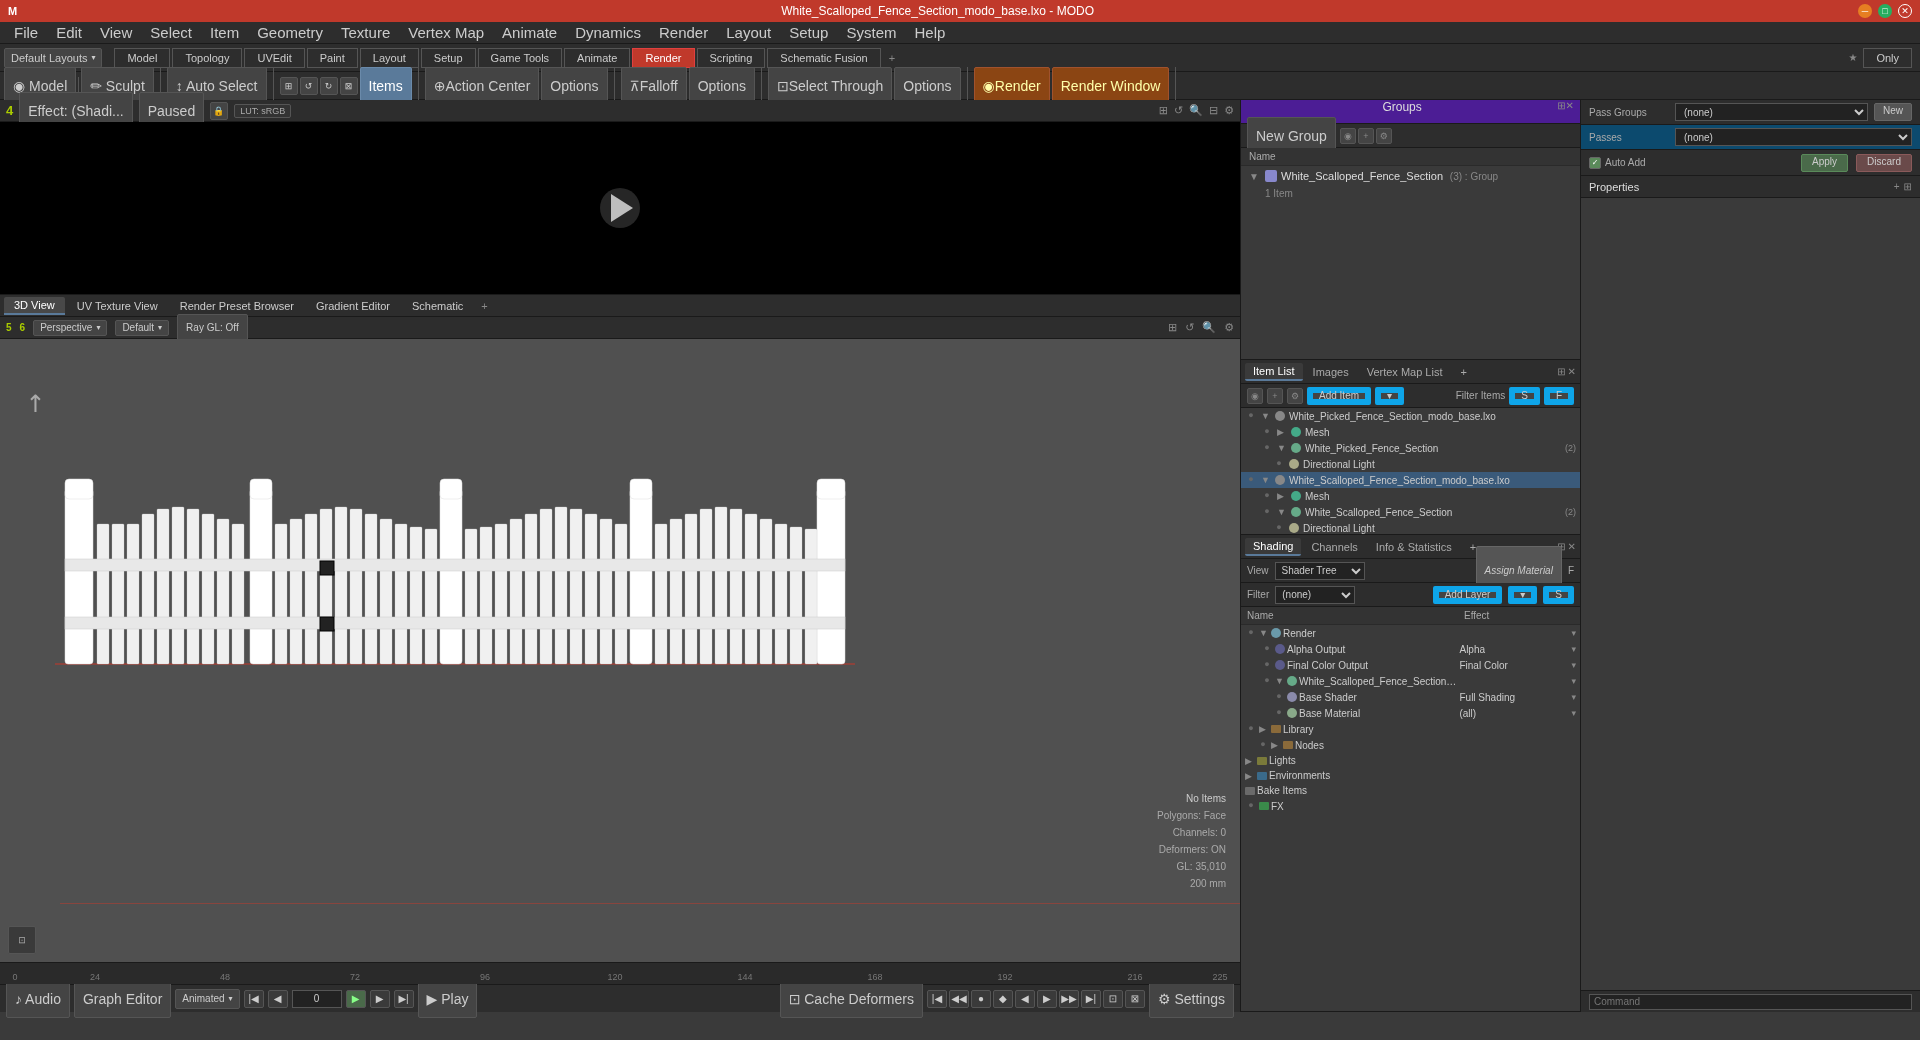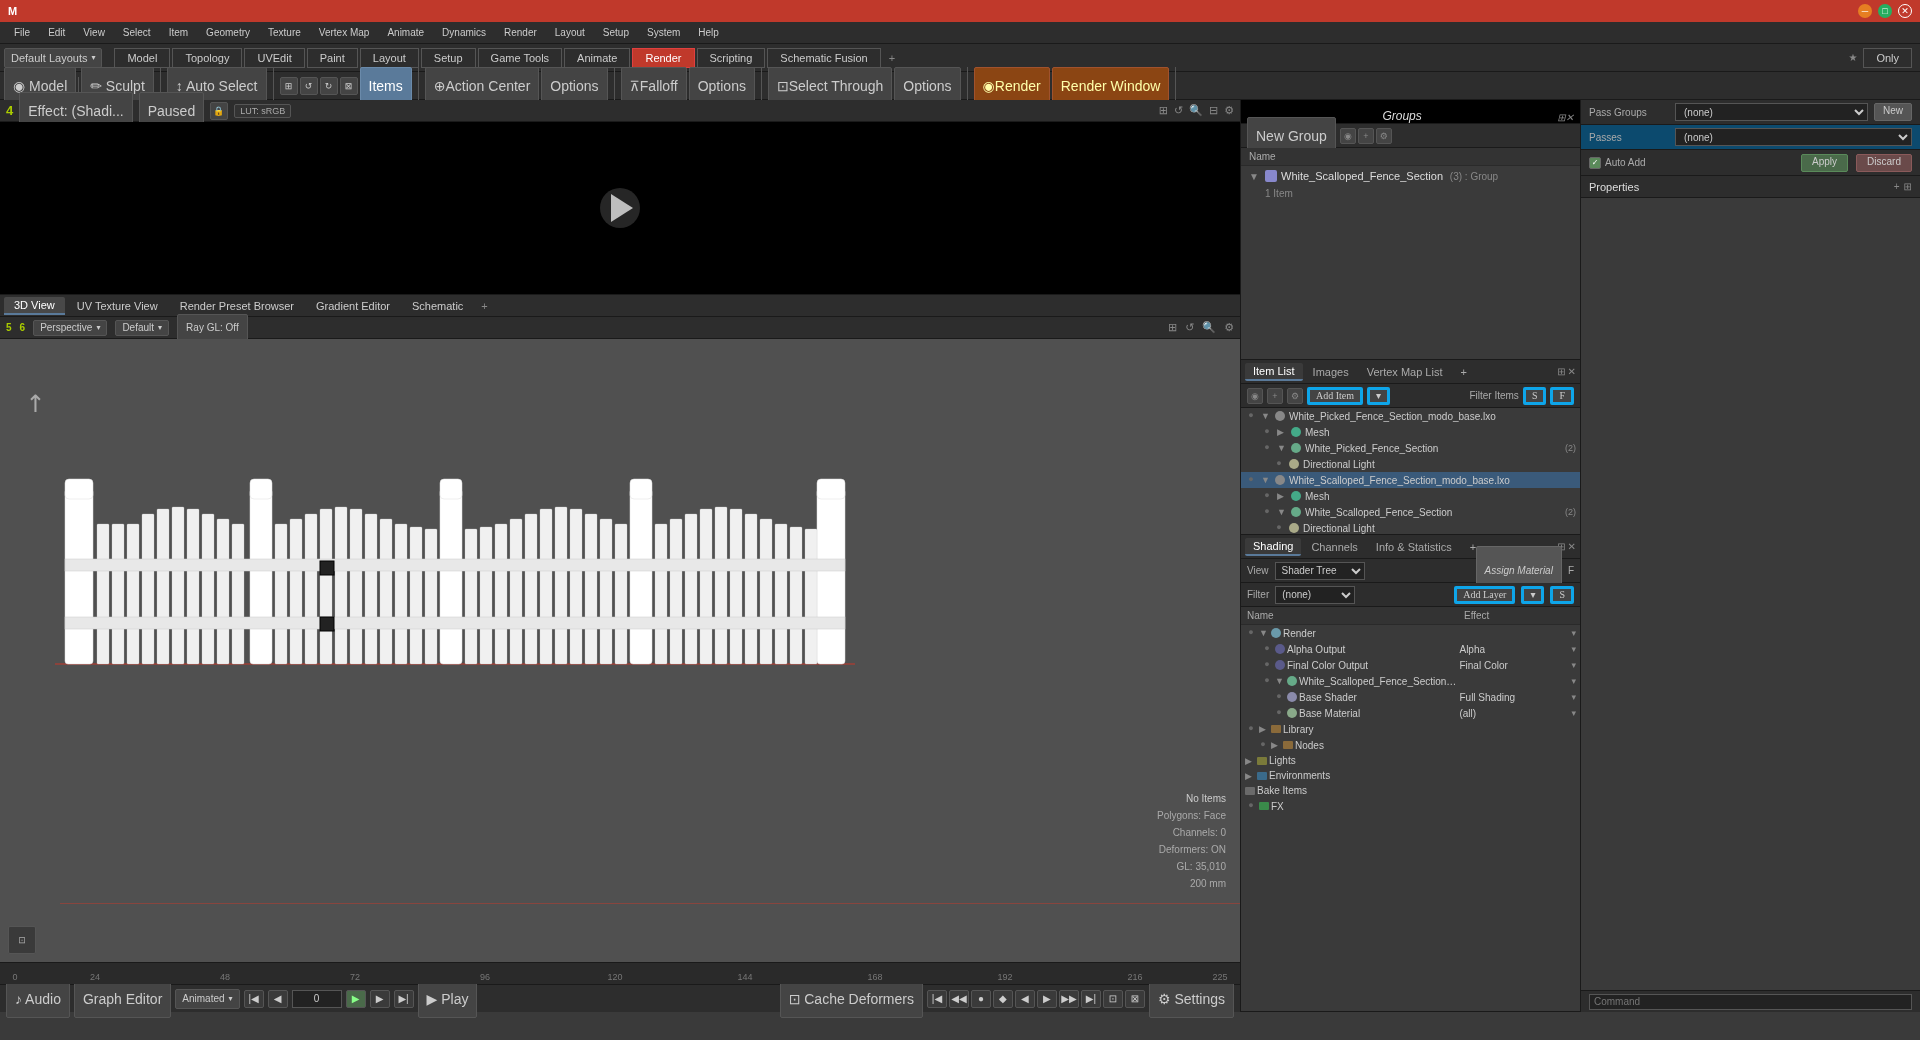--- a/index.html
+++ b/index.html
@@ -9,21 +9,21 @@
     #titlebar { background: #c0392b; height: 22px; display: flex; align-items: center; justify-content: space-between; padding: 0 8px; color: #fff; font-size: 12px; }
     #titlebar .title { flex: 1; text-align: center; }
     #titlebar .win-controls { display: flex; gap: 6px; }
     #titlebar .win-btn { width: 14px; height: 14px; border-radius: 50%; display: flex; align-items: center; justify-content: center; cursor: pointer; font-size: 9px; color: #fff; }
     #titlebar .win-btn.min { background: #e67e22; }
     #titlebar .win-btn.max { background: #27ae60; }
     #titlebar .win-btn.close { background: #c0392b; border: 1px solid #fff; }
 
     
     #menubar { background: #2d2d2d; height: 22px; display: flex; align-items: center; padding: 0 6px; gap: 2px; border-bottom: 1px solid #1a1a1a; }
-    .menu-item { padding: 2px 8px; cursor: pointer; color: #ccc; font-size: 10px; border-radius: 2px; }
+    .menu-item { padding: 2px 8px; cursor: pointer; color: #ccc; font-size: 15px; border-radius: 2px; }
 
     
     #toolbar1 { background: #2d2d2d; height: 28px; display: flex; align-items: center; padding: 0 4px; gap: 4px; border-bottom: 1px solid #1a1a1a; }
     .tb-group { display: flex; align-items: center; gap: 2px; border-right: 1px solid #555; padding-right: 6px; margin-right: 2px; }
     .tb-btn { background: #444; border: 1px solid #555; border-radius: 2px; padding: 2px 8px; color: #ccc; cursor: pointer; font-size: 14px; height: 38px; display: flex; align-items: center; white-space: nowrap; }
     .tb-btn.active { background: #5a7a9a; border-color: #6a8aaa; color: #fff; }
     .tb-btn.orange { background: #8B4513; border-color: #a0522d; color: #ffa; }
     .tb-icon { width: 18px; height: 18px; background: #444; border: 1px solid #555; border-radius: 2px; cursor: pointer; display: flex; align-items: center; justify-content: center; font-size: 9px; }
     .dropdown-btn { background: #444; border: 1px solid #555; border-radius: 2px; padding: 2px 6px; color: #ccc; cursor: pointer; font-size: 11px; height: 20px; display: flex; align-items: center; gap: 4px; }
     .dropdown-btn::after { content: '▾'; font-size: 8px; }
@@ -64,21 +64,21 @@
 
     
     #groups-panel { height: 265px; border-bottom: 1px solid #1a1a1a; }
     .group-item { display: flex; align-items: center; padding: 2px 4px; gap: 4px; font-size: 11px; color: #ccc; cursor: pointer; }
     .group-expand { color: #888; font-size: 10px; width: 12px; }
 
     
     #itemlist-panel { height: 175px; border-bottom: 1px solid #1a1a1a; }
     .panel-tab { padding: 2px 8px; color: #aaa; cursor: pointer; font-size: 11px; border-radius: 2px; }
     .panel-tab.active { background: #3a3a3a; color: #fff; border-bottom: 2px solid #5a7a9a; }
-    .list-btn { background: #444; border: 3px solid #0ea5e9; border-radius: 2px; padding: 0 6px; height: 18px; color: #ccc; cursor: pointer; font-size: 10px; display: flex; align-items: center; font-family: Liberation Serif, serif; }
+    .list-btn { background: #444; border: 6px solid #0ea5e9; border-radius: 2px; padding: 0 6px; height: 18px; color: #ccc; cursor: pointer; font-size: 10px; display: flex; align-items: center; }
     .item-row { display: flex; align-items: center; padding: 2px 4px; gap: 4px; font-size: 10px; color: #ccc; }
     .item-row.selected { background: #3a5a7a; }
     .item-expand { color: #888; font-size: 9px; width: 10px; }
     .item-name { flex: 1; overflow: hidden; text-overflow: ellipsis; white-space: nowrap; }
     .item-badge { color: #888; font-size: 9px; }
     .eye-btn { width: 12px; height: 12px; color: #666; cursor: pointer; font-size: 9px; text-align: center; }
 
     
     #shading-panel { flex: 1; border-bottom: 1px solid #1a1a1a; }
     .shade-expand { color: #888; font-size: 9px; width: 10px; }
@@ -122,20 +122,21 @@
     .col-name { flex: 1; overflow: hidden; text-overflow: ellipsis; white-space: nowrap; }
     .col-effect { width: 110px; white-space: nowrap; overflow: hidden; text-overflow: ellipsis; }
   </style>
 </head>
 <body>
 
 <div id="titlebar">
   <div style="display:flex;align-items:center;gap:8px;">
     <span style="color:#fff;font-weight:bold;font-size:11px;">M</span>
   </div>
+  <div class="title">White_Scalloped_Fence_Section_modo_base.lxo - MODO</div>
   <div class="win-controls">
     <div class="win-btn min">─</div>
     <div class="win-btn max">□</div>
     <div class="win-btn close">✕</div>
   </div>
 </div>
 
 <div id="menubar">
   <div class="menu-item">File</div>
   <div class="menu-item">Edit</div>
@@ -395,21 +396,21 @@
         <div class="transport-btn">⊡</div>
         <div class="transport-btn">⊠</div>
       </div>
       <div class="tb-btn">⚙ Settings</div>
     </div>
   </div>
 
   <div id="right-panel" style="width:340px;display:flex;flex-direction:column;background:#3a3a3a;border-left:1px solid #1a1a1a;">
 
     <div id="groups-panel" style="height:260px;border-bottom:1px solid #1a1a1a;display:flex;flex-direction:column;">
-      <div style="background:#000000;height:24px;display:flex;align-items:flex-end;padding:0 6px;border-bottom:1px solid #1a1a1a;font-style:italic;">
+      <div style="background:#4c1d95;height:24px;display:flex;align-items:flex-start;padding:0 6px;border-bottom:1px solid #1a1a1a;">
         <div style="flex:1;text-align:center;color:#ddd;font-size:12px;">Groups</div>
         <div class="panel-maximize">⊞</div>
         <div class="panel-maximize">✕</div>
       </div>
       <div style="background:#2d2d2d;height:24px;display:flex;align-items:center;padding:0 6px;gap:4px;border-bottom:1px solid #1a1a1a;">
         <div class="tb-btn">New Group</div>
         <div style="display:flex;gap:2px;">
           <div class="side-icon">◉</div>
           <div class="side-icon">+</div>
           <div class="side-icon">⚙</div>

